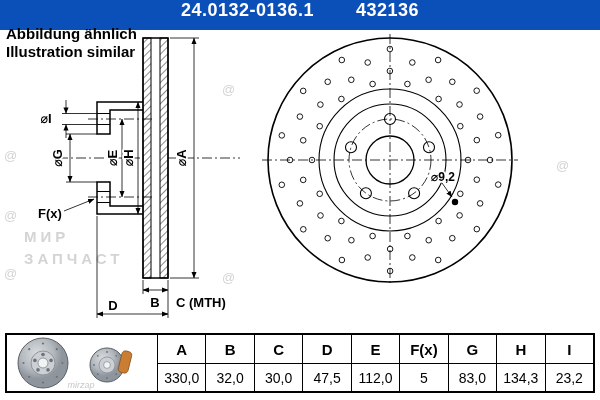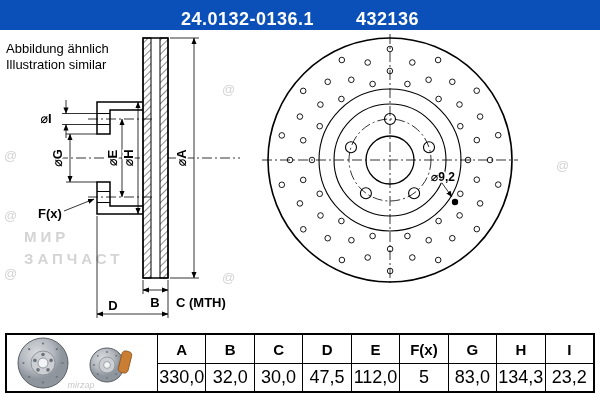--- a/index.html
+++ b/index.html
@@ -2,44 +2,44 @@
 <html><head>
 <meta charset="utf-8">
 <style>
   html,body{margin:0;padding:0;}
   .page{
     position:relative;width:600px;height:400px;background:#fff;overflow:hidden;
     font-family:"Liberation Sans","DejaVu Sans",sans-serif;color:#000;
   }
   .topbar{
     position:absolute;left:0;top:0;width:600px;height:30px;
-    display:flex;align-items:flex-end;justify-content:center;gap:42px;
+    display:flex;align-items:flex-start;justify-content:center;gap:42px;
     color:#fff;font-size:18px;font-weight:bold;letter-spacing:.5px;
   }
   .note{
-    position:absolute;left:6px;top:41px;font-size:13px;font-weight:normal;line-height:1.2;
+    position:absolute;left:6px;top:25px;font-size:15px;font-weight:bold;line-height:1.2;
   }
   .drawing{position:absolute;left:0;top:30px;}
   svg text{font-family:"Liberation Sans","DejaVu Sans",sans-serif;}
   .cl{stroke:#000;stroke-width:.8;stroke-dasharray:10 3 2 3;fill:none;}
   .dim{font-size:13px;font-weight:bold;fill:#000;stroke:none;}
   .dimsm{font-size:12px;font-weight:bold;fill:#000;stroke:none;}
   .halo{paint-order:stroke;stroke:#fff;stroke-width:3.5px;stroke-linejoin:round;}
   .wmtext{fill:#d4d4d4;font-size:15px;font-weight:bold;letter-spacing:4px;}
   .wmat{fill:#d4d4d4;font-size:13px;}
   .thwm{fill:#c8c8c8;font-size:9px;font-style:italic;}
   .tbl{
     position:absolute;left:5px;top:333px;width:590px;height:60px;
     border:2px solid #000;box-sizing:border-box;background:#fff;
     display:grid;grid-template-columns:150px repeat(9,1fr);grid-template-rows:28px 28px;
   }
   .imgcell{grid-row:1/3;position:relative;overflow:hidden;}
   .th,.td{display:flex;align-items:center;justify-content:center;border-left:1.5px solid #000;}
   .th{font-size:15px;font-weight:bold;}
-  .td{font-size:18px;border-top:1.5px solid #000;}
+  .td{font-size:14px;border-top:1.5px solid #000;}
 </style>
 </head>
 <body>
 
 <div class="page">
 
   <header class="topbar" style="background: rgb(11, 79, 184);">
     <span>24.0132-0136.1</span>
     <span>432136</span>
   </header>

